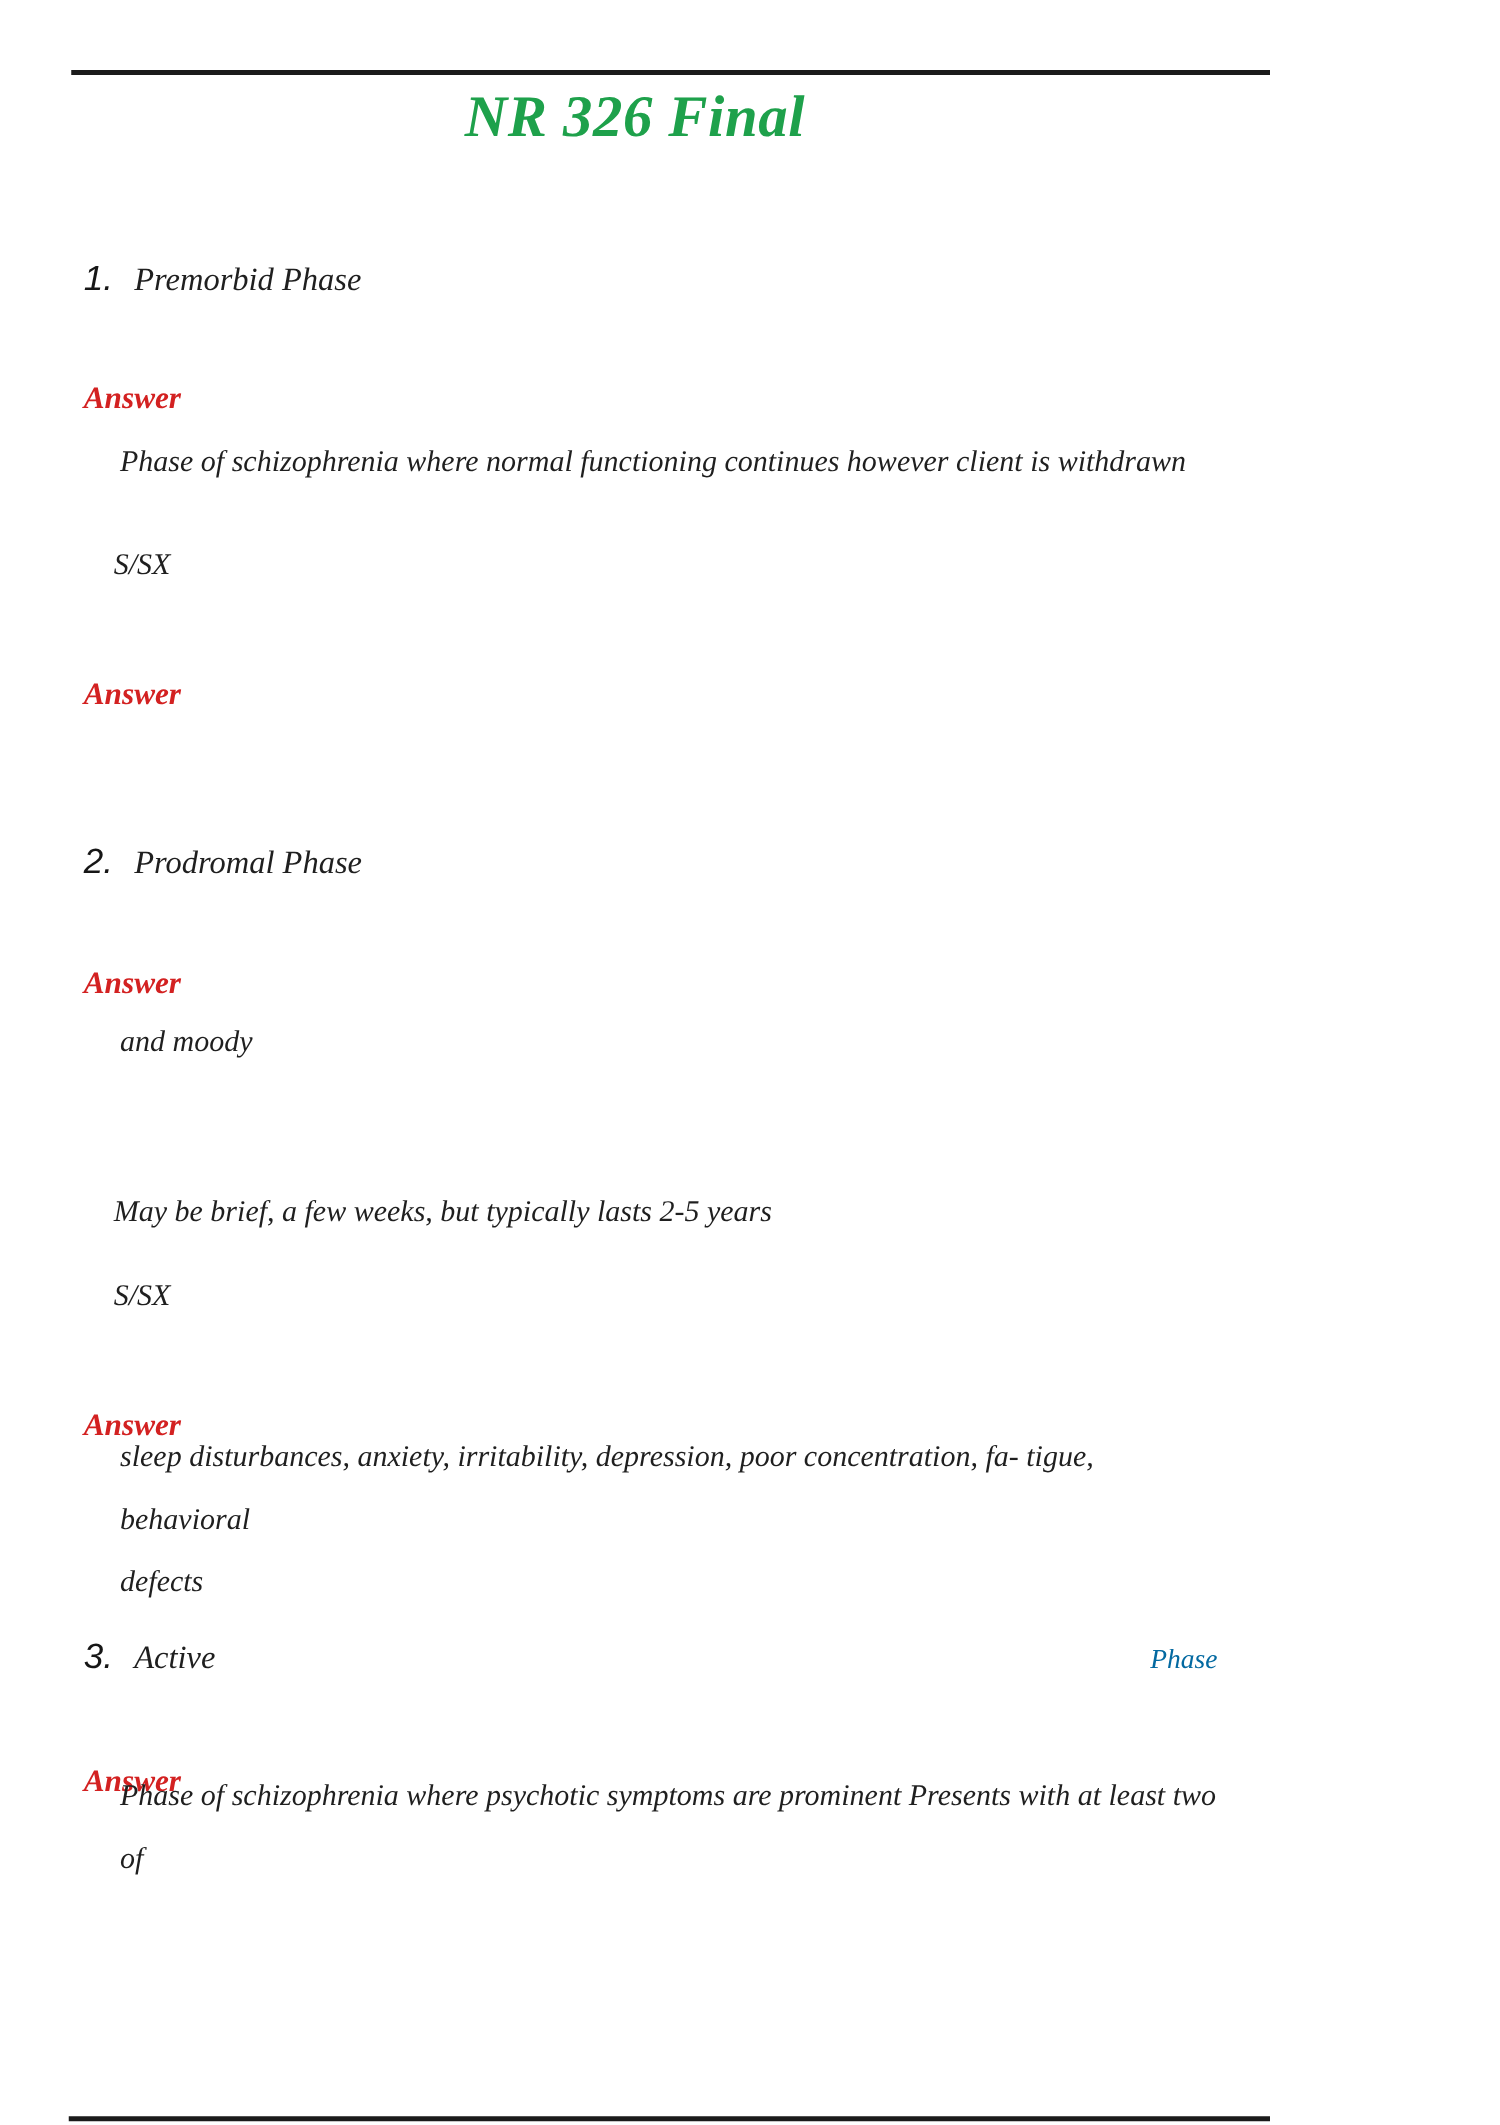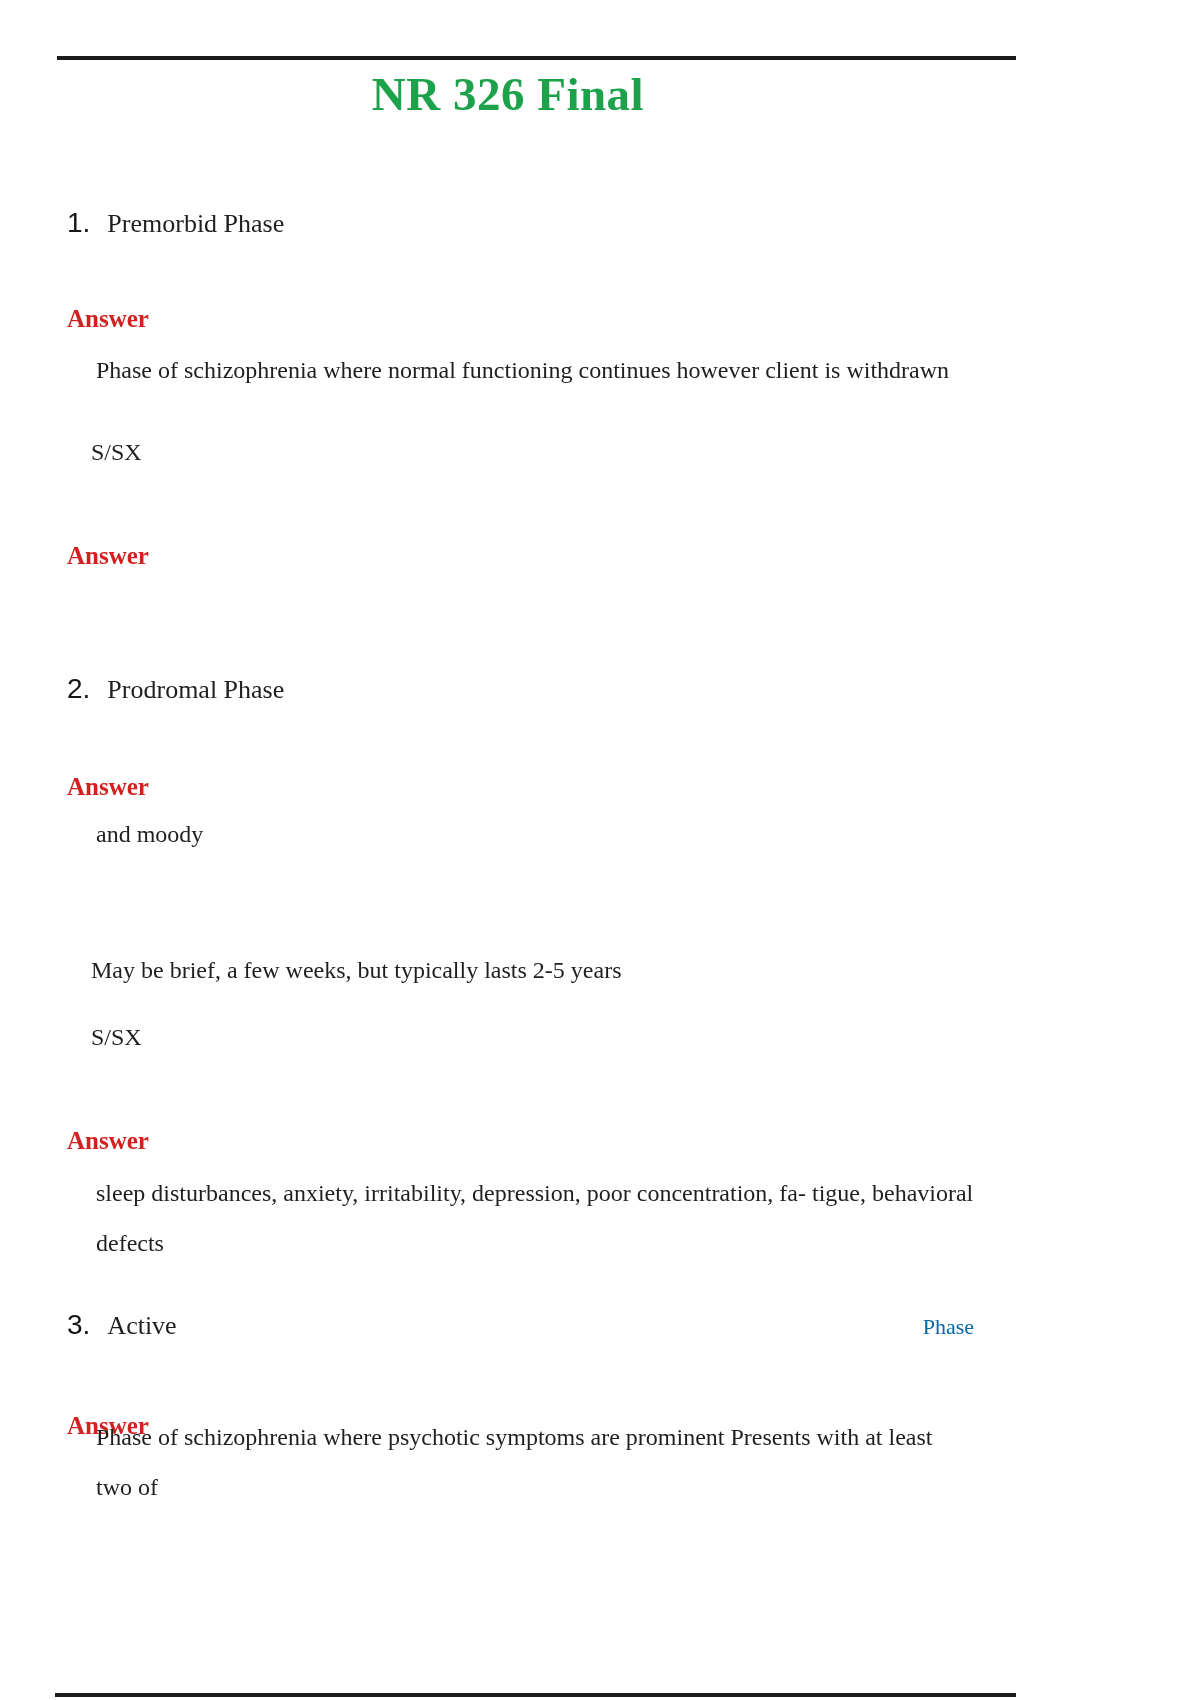--- a/index.html
+++ b/index.html
@@ -8,20 +8,21 @@
     background: #ffffff;
   }
   .page {
     position: relative;
     width: 1016px;
     height: 1700px;
     background: #ffffff;
     overflow: hidden;
     font-family: "Liberation Serif", serif;
     color: #1f1f1f;
+    font-style: italic;
   }
   .rule {
     position: absolute;
     background: #1b1b1b;
     height: 4px;
   }
   .rule-top { left: 57px; top: 56px; width: 1086px; }
   .rule-bottom { left: 55px; top: 1693px; width: 1092px; }
 
   .doc-title {
@@ -88,21 +89,21 @@
     color: #1f1f1f;
     margin-left: 24px;
   }
   .indent { padding-left: 5px; }
   .p-a1   { top: 345px; }
   .p-sx1  { top: 427px; }
   .p-a2   { top: 575px; }
   .p-a3   { top: 809px; }
   .p-note { top: 945px; }
   .p-sx2  { top: 1012px; }
-  .p-a4   { top: 1168px; }
+  .p-a4   { top: 1141px; }
   .p-a5   { top: 1412px; }
 
   .subscribe {
     position: absolute;
     left: 0;
     top: 1531px;
     width: 100%;
     text-align: center;
     font-size: 24px;
     font-weight: bold;

